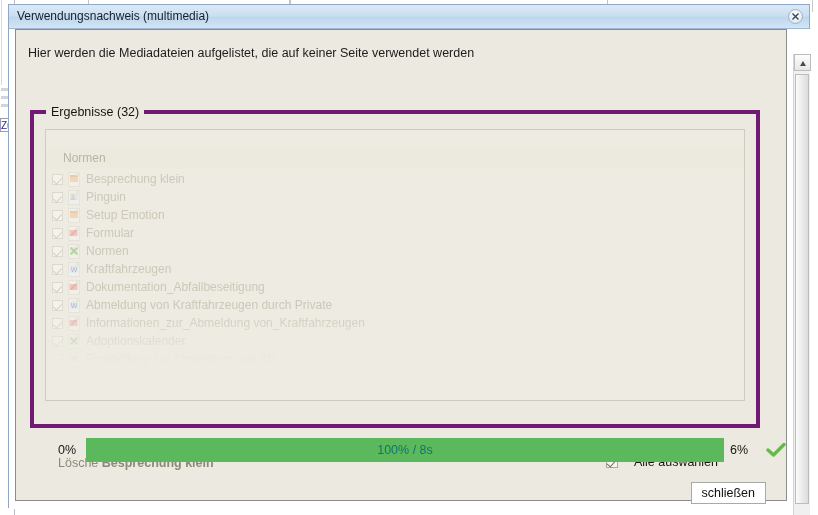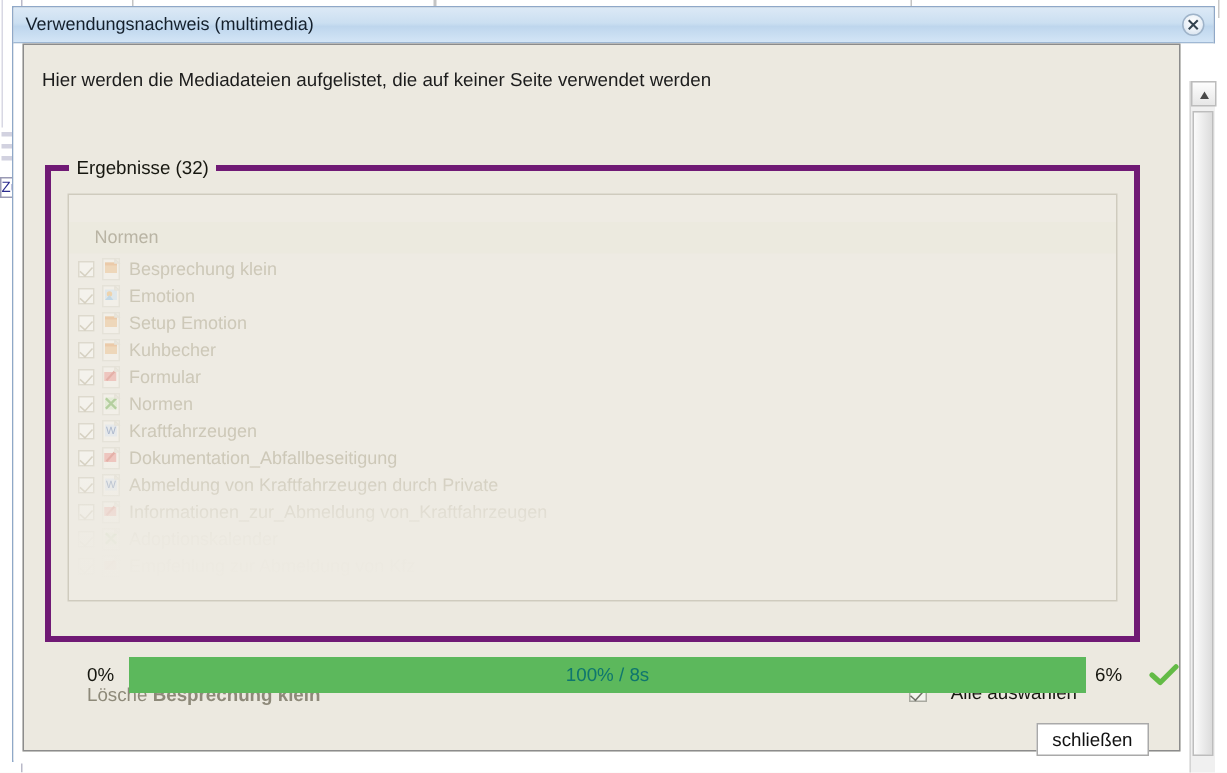--- a/index.html
+++ b/index.html
@@ -404,41 +404,31 @@
                 </div>
                 <div class="row">
                   <div class="cb"></div>
                   <span class="ficon"><svg width="15" height="15" viewBox="0 0 15 15" style="opacity:0.45">
                       <rect x="1.5" y="0.5" width="11" height="14" fill="#f7f5ef" stroke="#dcd8cb" stroke-width="1"></rect>
                       <rect x="3" y="3" width="8" height="7" fill="#cfe3f3"></rect>
                       <circle cx="6" cy="6" r="1.8" fill="#f0b86a"></circle>
                       <path d="M3 10 L6 6.6 L8.6 10 Z" fill="#8fc3e8"></path>
                       <path d="M9.5 0.5 L12.5 3.5 L9.5 3.5 Z" fill="#e6e2d6" stroke="#dcd8cb" stroke-width="0.8"></path>
                     </svg></span>
-                  <span class="label">Emotion</span>
+                  <span class="label">Pinguin</span>
                 </div>
                 <div class="row">
                   <div class="cb"></div>
                   <span class="ficon"><svg width="15" height="15" viewBox="0 0 15 15" style="opacity:0.45">
                       <rect x="1.5" y="0.5" width="11" height="14" fill="#f7f5ef" stroke="#dcd8cb" stroke-width="1"></rect>
                       <rect x="3" y="3" width="8" height="7" fill="#f0c08a"></rect>
                       <rect x="3" y="3" width="8" height="2" fill="#e8a464"></rect>
                       <path d="M9.5 0.5 L12.5 3.5 L9.5 3.5 Z" fill="#e6e2d6" stroke="#dcd8cb" stroke-width="0.8"></path>
                     </svg></span>
                   <span class="label">Setup Emotion</span>
-                </div>
-                <div class="row">
-                  <div class="cb"></div>
-                  <span class="ficon"><svg width="15" height="15" viewBox="0 0 15 15" style="opacity:0.45">
-                      <rect x="1.5" y="0.5" width="11" height="14" fill="#f7f5ef" stroke="#dcd8cb" stroke-width="1"></rect>
-                      <rect x="3" y="3" width="8" height="7" fill="#f0c08a"></rect>
-                      <rect x="3" y="3" width="8" height="2" fill="#e8a464"></rect>
-                      <path d="M9.5 0.5 L12.5 3.5 L9.5 3.5 Z" fill="#e6e2d6" stroke="#dcd8cb" stroke-width="0.8"></path>
-                    </svg></span>
-                  <span class="label">Kuhbecher</span>
                 </div>
                 <div class="row">
                   <div class="cb"></div>
                   <span class="ficon"><svg width="15" height="15" viewBox="0 0 15 15" style="opacity:0.45">
                       <rect x="1.5" y="0.5" width="11" height="14" fill="#f7f5ef" stroke="#dcd8cb" stroke-width="1"></rect>
                       <rect x="2.5" y="4" width="8" height="6" fill="#ef9a95"></rect>
                       <path d="M4 9.5 L9.5 3.5" stroke="#d96a62" stroke-width="1.4" fill="none"></path>
                       <path d="M9.5 0.5 L12.5 3.5 L9.5 3.5 Z" fill="#e6e2d6" stroke="#dcd8cb" stroke-width="0.8"></path>
                     </svg></span>
                   <span class="label">Formular</span>

